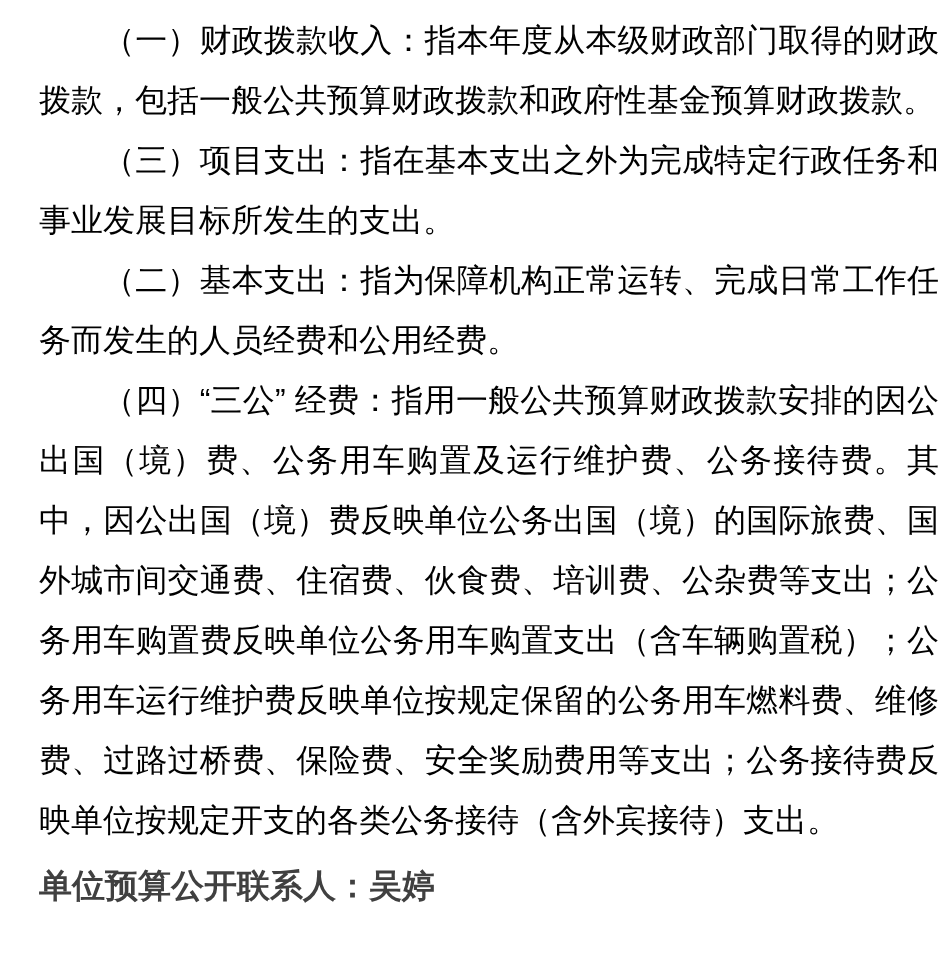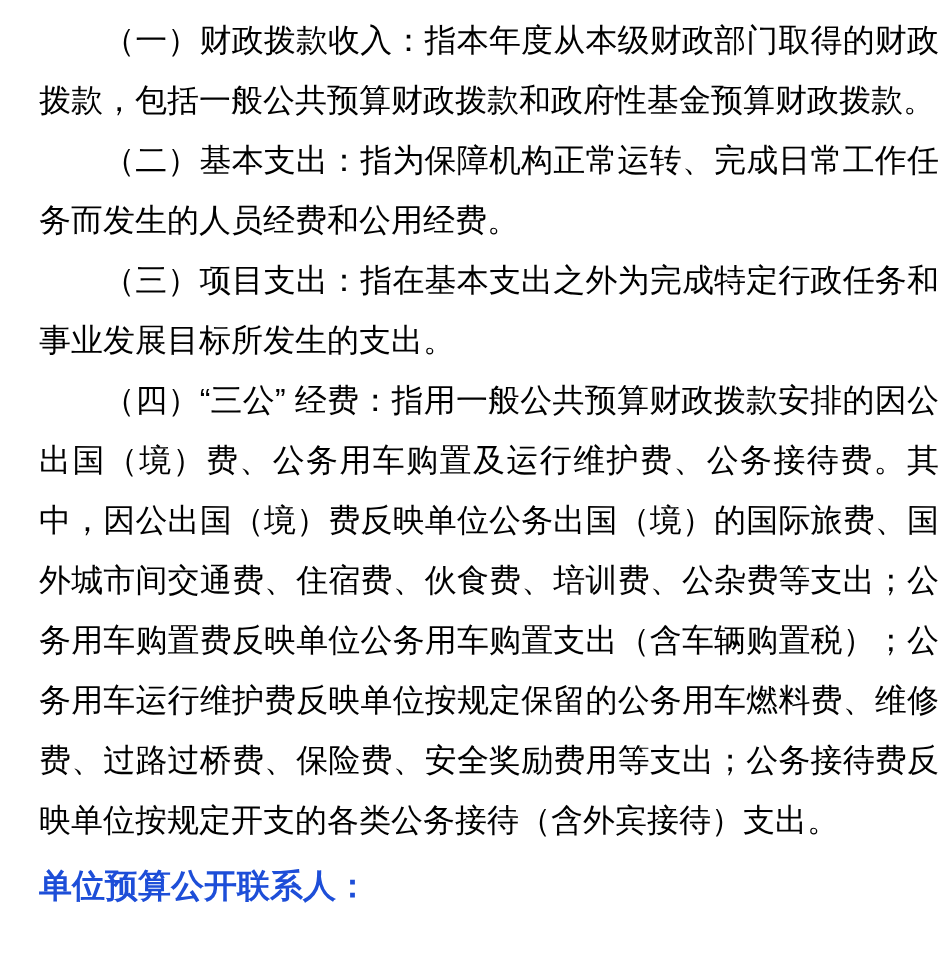--- a/index.html
+++ b/index.html
@@ -29,39 +29,40 @@
       letter-spacing: 0;
       color: #000000;
     }
     .footer-line {
       display: flex;
       align-items: baseline;
       margin-top: 6px;
       font-size: 33px;
       line-height: 60px;
       font-weight: 700;
-      color: #1d4ed8;
+      color: #404040;
       white-space: nowrap;
     }
     .footer-spacer {
       display: inline-block;
       width: 92px;
     }
   </style>
 </head>
 <body>
 
 <div class="page">
 
   <p class="body-para">（一）财政拨款收入：指本年度从本级财政部门取得的财政拨款，包括一般公共预算财政拨款和政府性基金预算财政拨款。</p>
 
+  <p class="body-para">（三）项目支出：指在基本支出之外为完成特定行政任务和事业发展目标所发生的支出。</p>
+
   <p class="body-para">（二）基本支出：指为保障机构正常运转、完成日常工作任务而发生的人员经费和公用经费。</p>
-
-  <p class="body-para">（三）项目支出：指在基本支出之外为完成特定行政任务和事业发展目标所发生的支出。</p>
 
   <p class="body-para">（四）“三公” 经费：指用一般公共预算财政拨款安排的因公出国（境）费、公务用车购置及运行维护费、公务接待费。其中，因公出国（境）费反映单位公务出国（境）的国际旅费、国外城市间交通费、住宿费、伙食费、培训费、公杂费等支出；公务用车购置费反映单位公务用车购置支出（含车辆购置税）；公务用车运行维护费反映单位按规定保留的公务用车燃料费、维修费、过路过桥费、保险费、安全奖励费用等支出；公务接待费反映单位按规定开支的各类公务接待（含外宾接待）支出。</p>
 
   <div class="footer-line">
     <span>单位预算公开联系人：</span>
+      <span>吴婷</span>
     <span class="footer-spacer"></span>
   </div>
 
 </div>
 
 </body></html>

